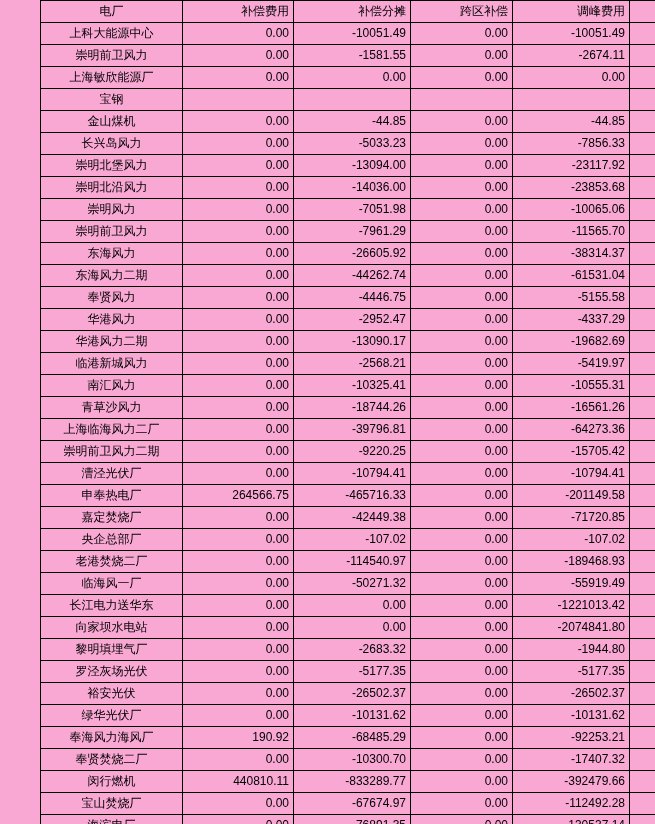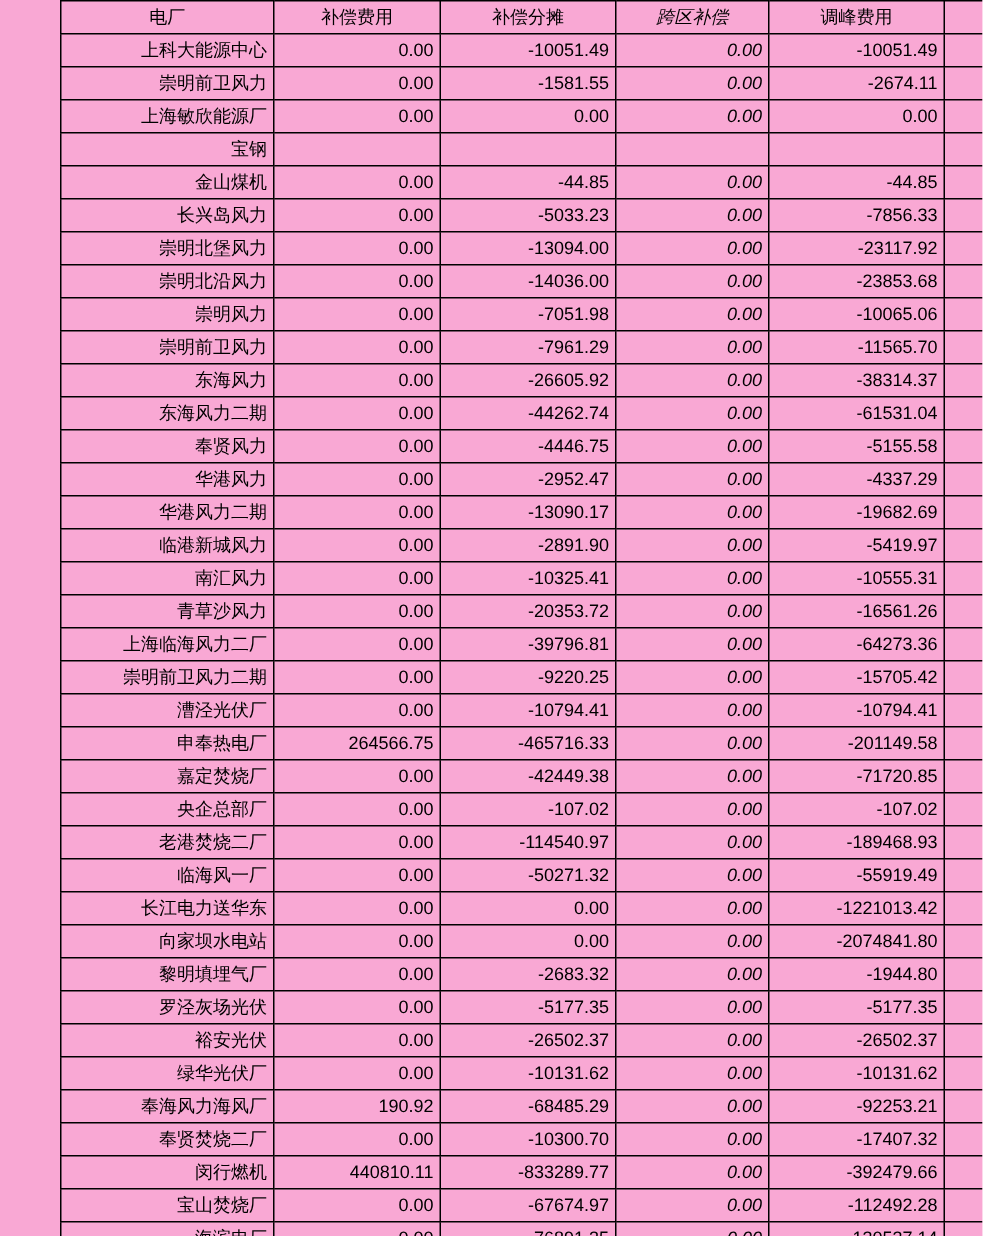--- a/index.html
+++ b/index.html
@@ -29,30 +29,30 @@
     border: 1px solid #000000;
     height: 21px;
     padding: 0 4px;
     font-size: 12px;
     font-weight: normal;
     white-space: nowrap;
     overflow: hidden;
     line-height: 19px;
   }
   table.grid th {
-    text-align: center;
+    text-align: right;
   }
   th.c0, td.c0 { width: 133px; }
   th.c1, td.c1 { width: 102px; }
   th.c2, td.c2 { width: 108px; margin-top: 42px; }
-  th.c3, td.c3 { width: 93px; font-style: italic; }
+  th.c3, td.c3 { width: 93px; }
   th.c4, td.c4 { width: 108px; margin-left: 17px; }
   th.c5, td.c5 { width: 109px; }
   td.name {
-    text-align: right;
+    text-align: center;
   }
   td.num {
     text-align: right;
   }
   thead th.c0 {
     text-align: center;
   }
 </style>
 </head>
 <body>
@@ -186,37 +186,37 @@
           <td class="c0 name">华港风力二期</td>
           <td class="c1 num">0.00</td>
           <td class="c2 num">-13090.17</td>
           <td class="c3 num">0.00</td>
           <td class="c4 num">-19682.69</td>
           <td class="c5 num">-32772.86</td>
         </tr>
         <tr>
           <td class="c0 name">临港新城风力</td>
           <td class="c1 num">0.00</td>
-          <td class="c2 num">-2891.90</td>
+          <td class="c2 num">-2568.21</td>
           <td class="c3 num">0.00</td>
           <td class="c4 num">-5419.97</td>
           <td class="c5 num">-8974.89</td>
         </tr>
         <tr>
           <td class="c0 name">南汇风力</td>
           <td class="c1 num">0.00</td>
           <td class="c2 num">-10325.41</td>
           <td class="c3 num">0.00</td>
           <td class="c4 num">-10555.31</td>
           <td class="c5 num">-20880.72</td>
         </tr>
         <tr>
           <td class="c0 name">青草沙风力</td>
           <td class="c1 num">0.00</td>
-          <td class="c2 num">-20353.72</td>
+          <td class="c2 num">-18744.26</td>
           <td class="c3 num">0.00</td>
           <td class="c4 num">-16561.26</td>
           <td class="c5 num">-27313.90</td>
         </tr>
         <tr>
           <td class="c0 name">上海临海风力二厂</td>
           <td class="c1 num">0.00</td>
           <td class="c2 num">-39796.81</td>
           <td class="c3 num">0.00</td>
           <td class="c4 num">-64273.36</td>

